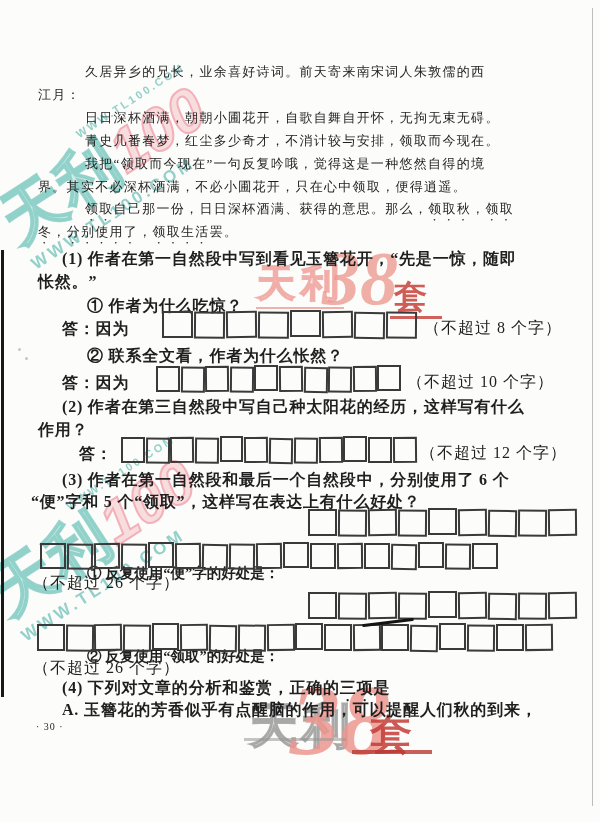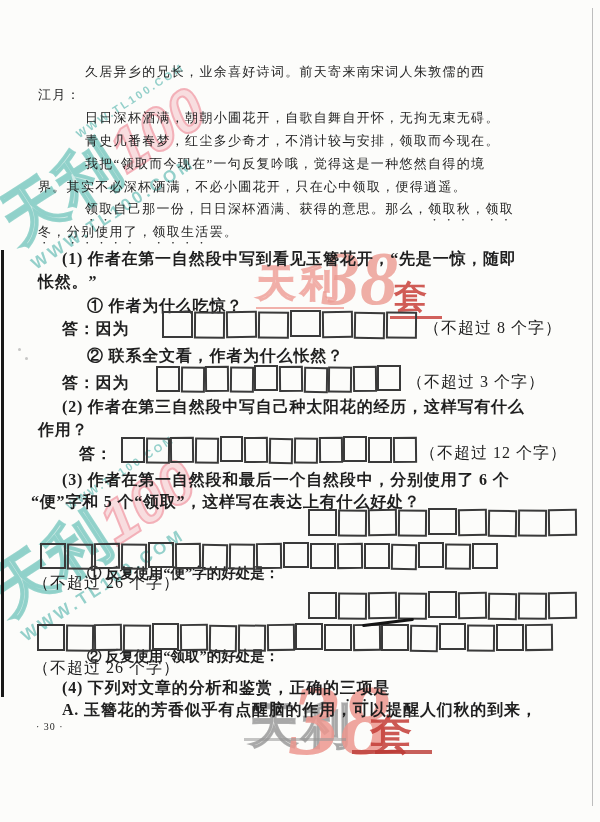--- a/index.html
+++ b/index.html
@@ -112,21 +112,21 @@
       <span class="abox"></span>
       <span class="abox"></span>
       <span class="abox"></span>
       <span class="abox"></span>
       <span class="abox"></span>
       <span class="abox"></span>
       <span class="abox"></span>
       <span class="abox"></span>
       <span class="abox"></span>
     </div>
-  <div class="line note" style="left:407px;top:372px">（不超过 3 个字）</div>
+  <div class="line note" style="left:407px;top:372px">（不超过 10 个字）</div>
 
   <div class="line qline" style="left:62px;top:397px">(2) 作者在第三自然段中写自己种太阳花的经历，这样写有什么</div>
   <div class="line qline" style="left:38px;top:420px">作用？</div>
   <div class="line qline" style="left:79px;top:444px">答：</div>
   <div class="boxrow" style="left:121px;top:437px;--bw:23.7px;--bh:26px">
       <span class="abox"></span>
       <span class="abox"></span>
       <span class="abox"></span>
       <span class="abox"></span>
       <span class="abox"></span>

